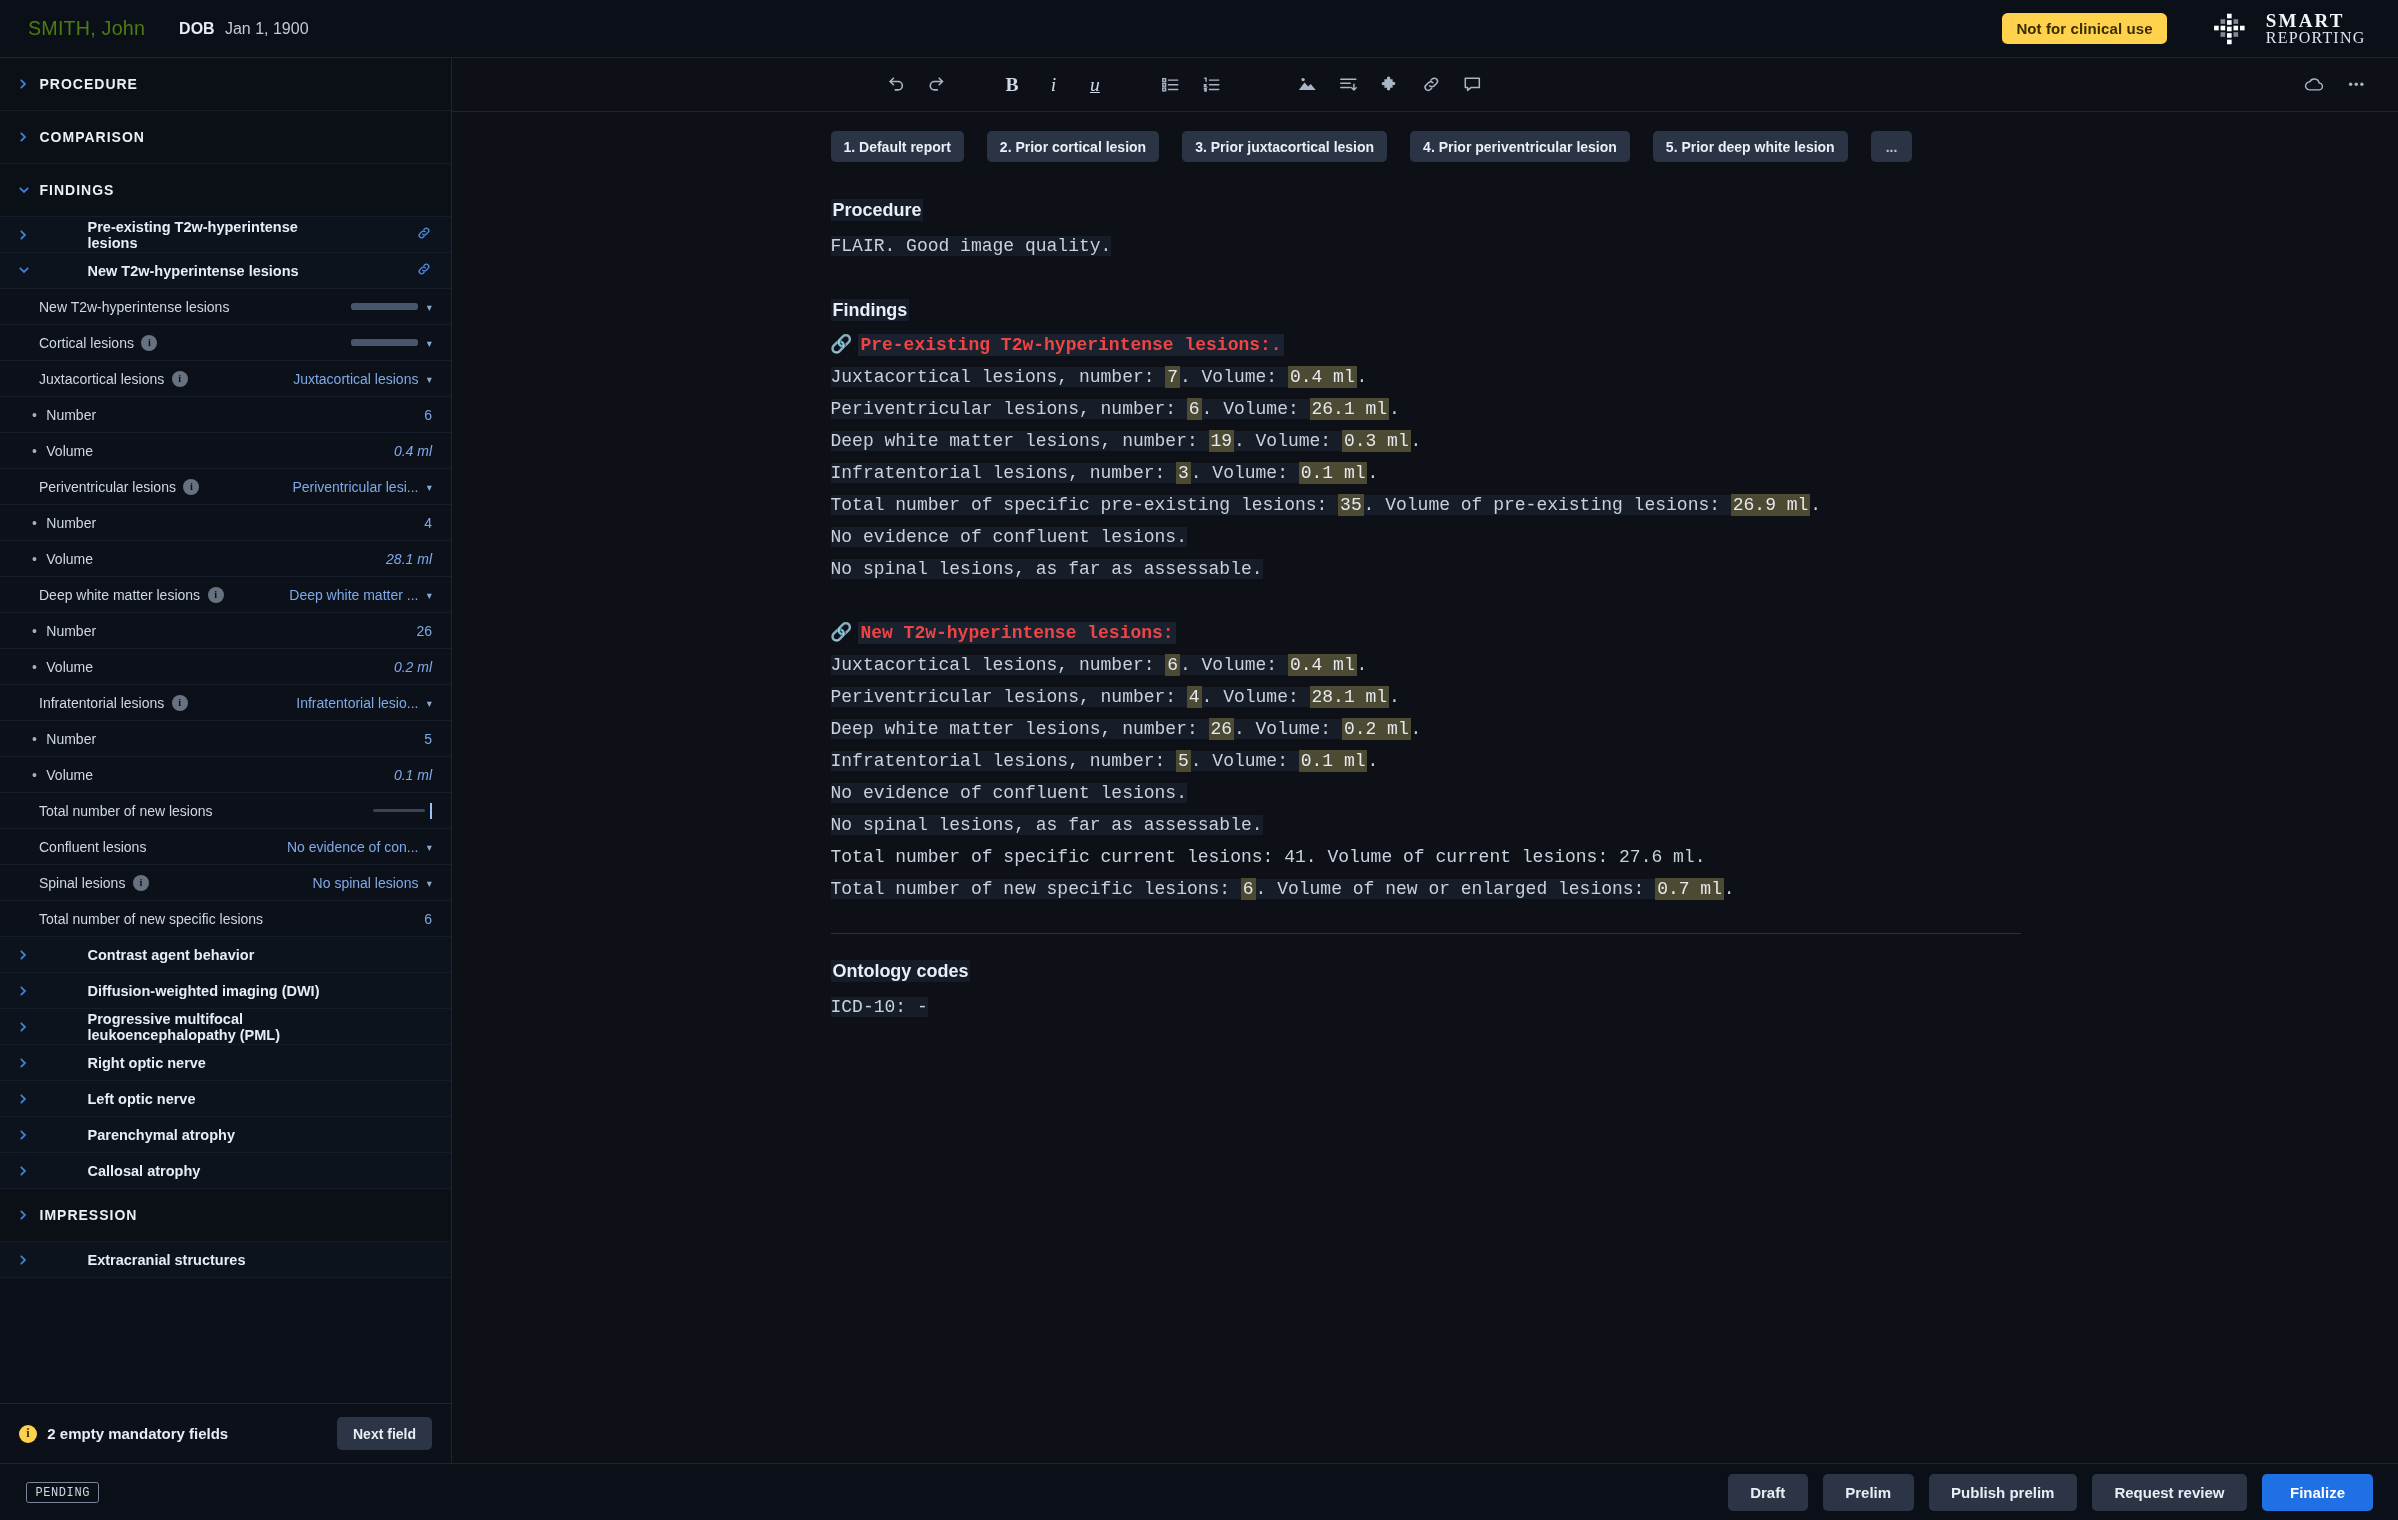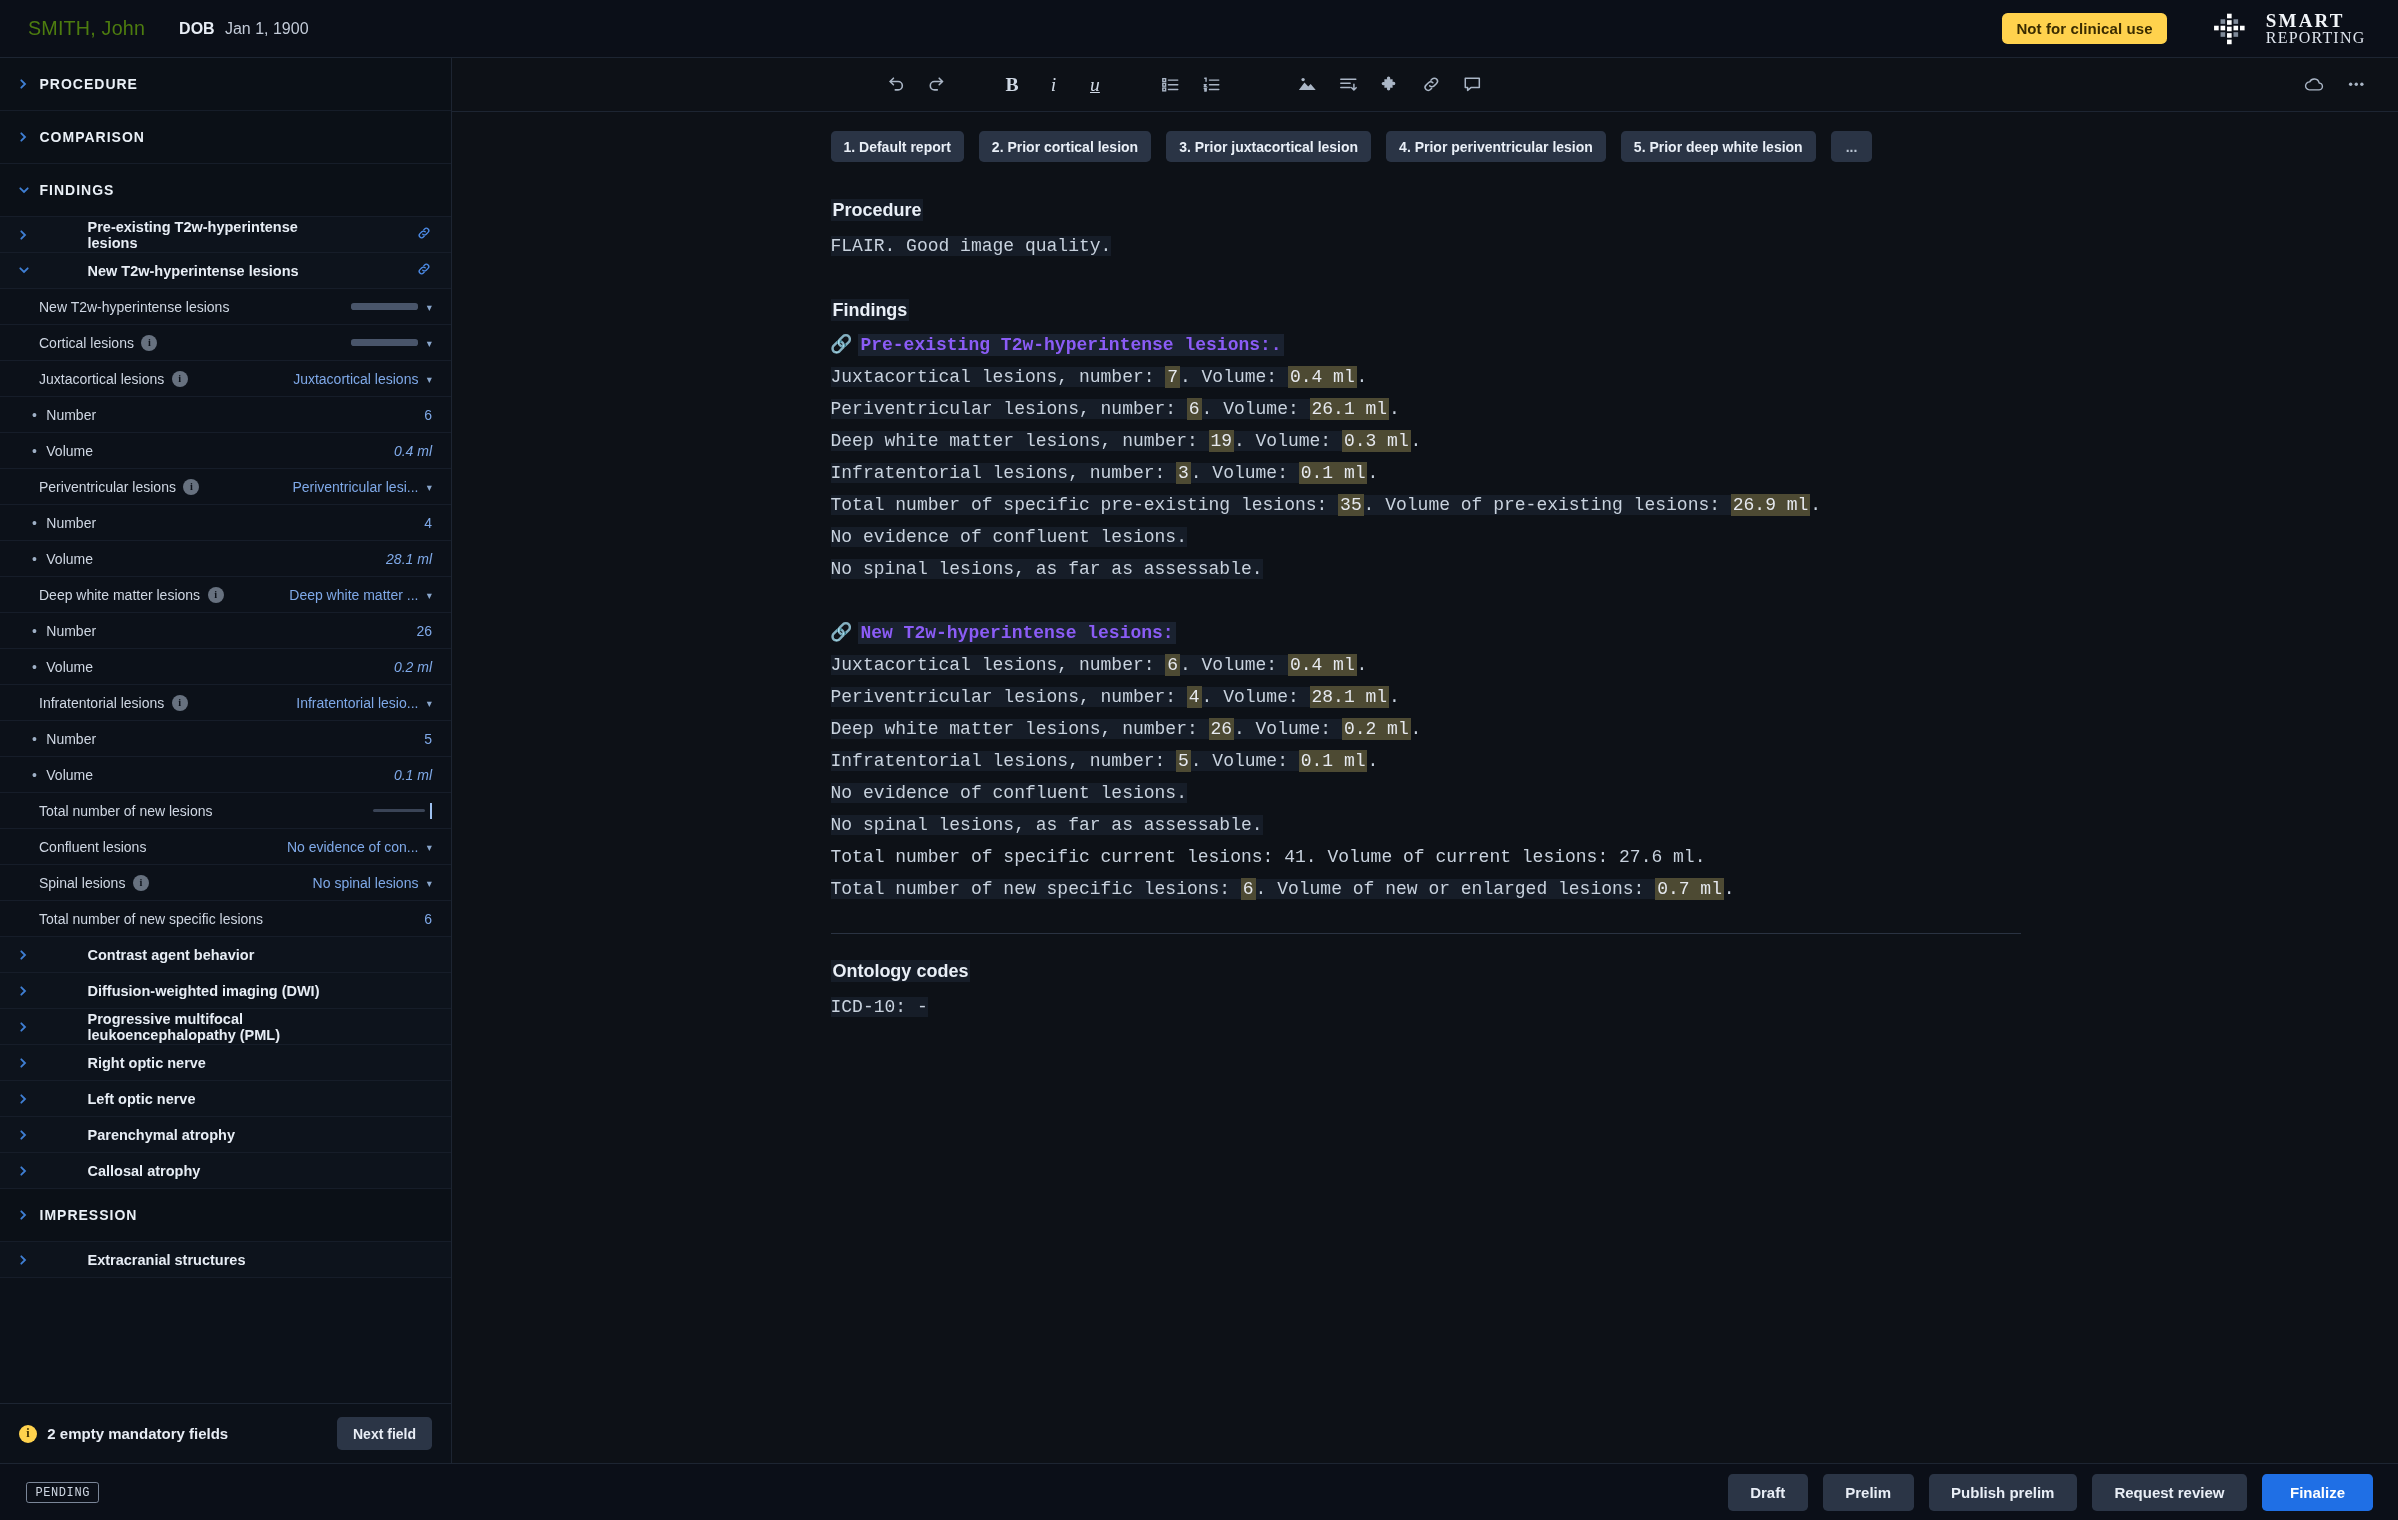--- a/index.html
+++ b/index.html
@@ -157,21 +157,21 @@
     width: 32px; height: 32px;
     display: flex; align-items: center; justify-content: center;
     color: #aab6c6; cursor: pointer; border-radius: 3.7px;
     margin: 0 4.7px;
   }
   .tb-btn svg { display: block; }
   .tb-txt { font-size: 19.7px; color: #cfd8e4; font-family: "Liberation Serif", serif; }
   .tb-right { margin-left: auto; display: flex; align-items: center; }
 
   .tabs-bar { padding: 19px 0 0 0; display: flex; justify-content: center; }
-  .tabs-inner { display: flex; gap: 15px; width: 1190px; }
+  .tabs-inner { display: flex; gap: 23px; width: 1190px; }
   .tab-chip {
     background: #2a3445; color: #e9eff7;
     font-size: 14px; font-weight: bold;
     padding: 7.5px 13px; border-radius: 4.7px;
     cursor: pointer; white-space: nowrap;
   }
   .tab-chip.more { padding: 7.5px 15px; color: #b9c4d2; }
 
   .doc-wrap { flex: 1; overflow: hidden; display: flex; justify-content: center; padding-top: 32px; }
   .doc {
@@ -184,21 +184,21 @@
   .doc h3 {
     font-family: "Liberation Sans", sans-serif;
     font-size: 18px; font-weight: bold; color: #e9eff7;
     margin-bottom: 3.7px;
   }
   .doc h3 span { background: #161d28; padding: 0.9px 1.9px; }
   .p { white-space: pre-wrap; }
   .hl { background: #161d28; }
   .vhl { background: #4d4a33; color: #e6e9ef; padding: 0.9px 1.9px; }
   .sec-title {
-    font-weight: bold; color: #8b5cf6;
+    font-weight: bold; color: #ef4444;
     background: #1a2230; padding: 0.9px 2.8px;
   }
   .lnk { color: #4d8ce8; margin-right: 4.7px; }
   .gap { height: 32px; }
   .divider { border-top: 0.9px solid #2a3342; margin: 28px 0 20.6px 0; }
 
   
   .footer {
     height: 58px; flex: 0 0 58px;
     border-top: 0.9px solid #1d2532;

